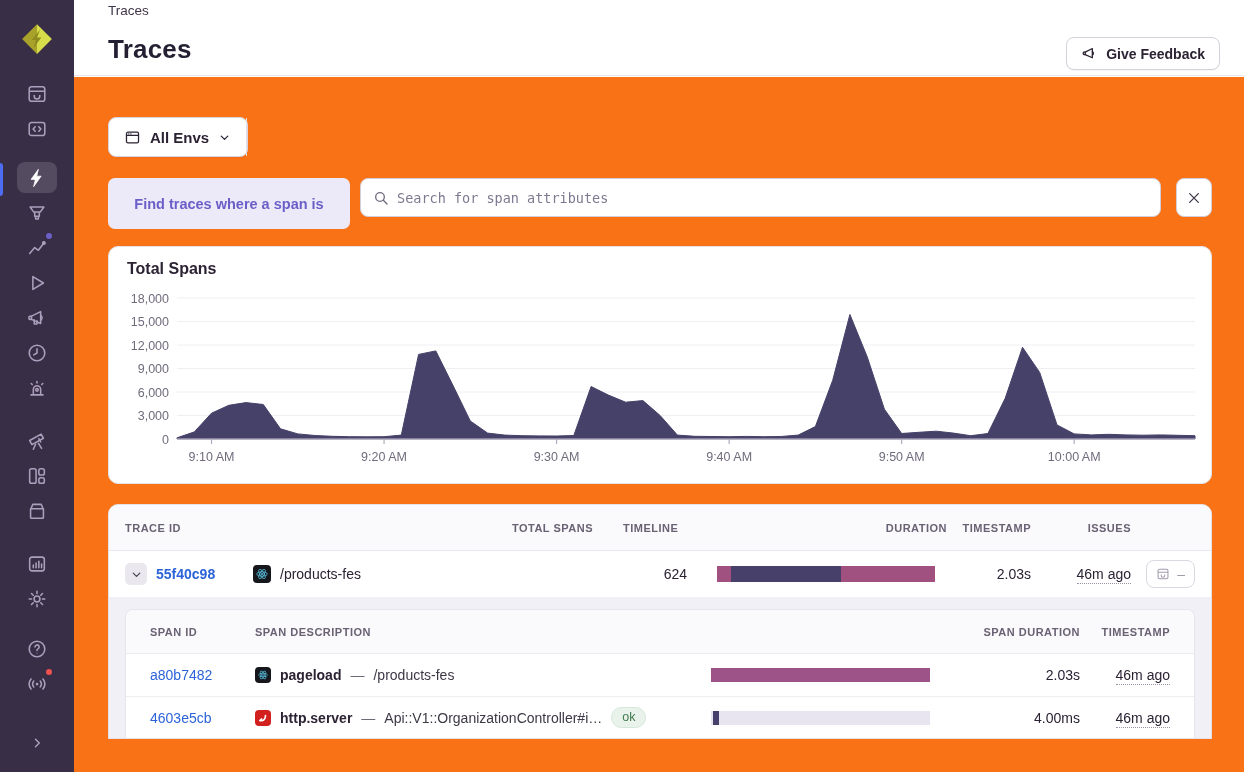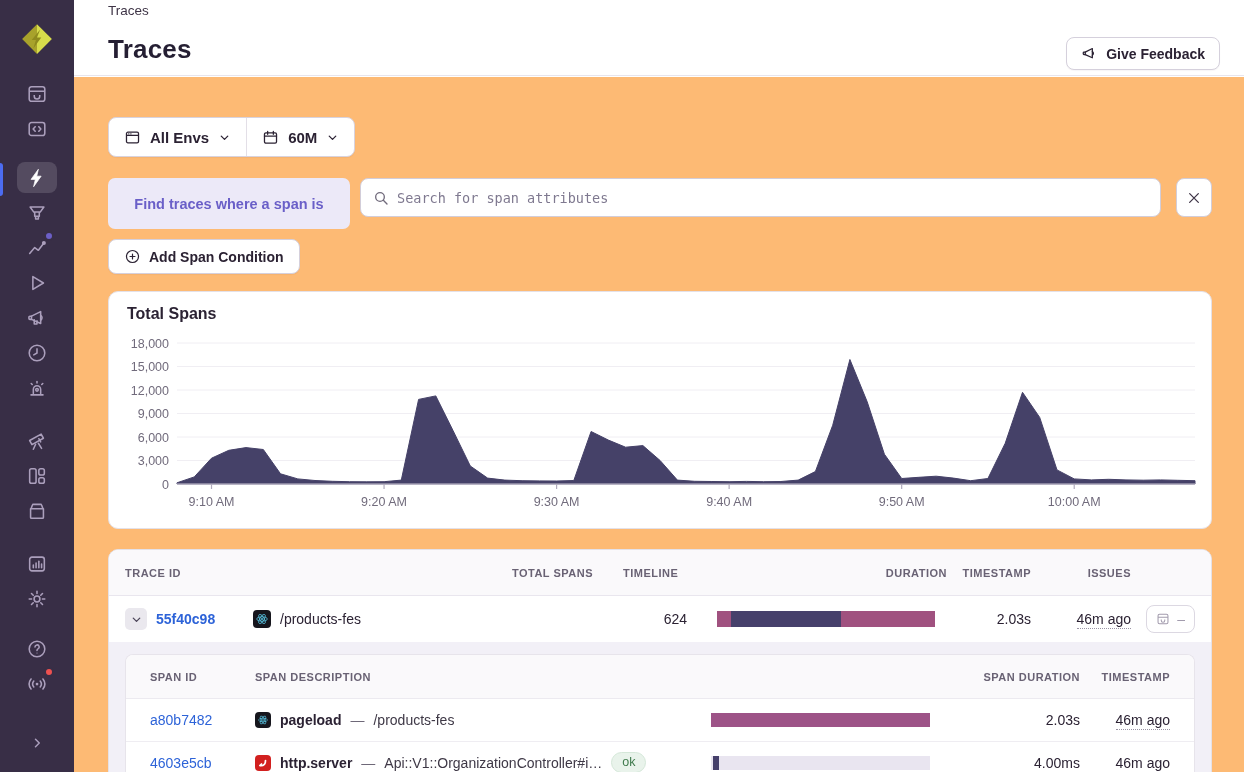--- a/index.html
+++ b/index.html
@@ -22,21 +22,21 @@
   .dot.red { background:#ee5150; }
   .nav-item.chevron-item { margin-top:28px; margin-bottom:14px; }
 
   
   .header { position:absolute; left:74px; top:0; right:0; height:76px; background:#fff; border-bottom:1px solid #e8e5ec; }
   .breadcrumb { position:absolute; left:34px; top:3px; font-size:13.5px; color:#3e3446; background:none; border:none; cursor:pointer; }
   .page-title { position:absolute; left:34px; top:34px; font-size:26px; font-weight:700; color:#251f33; letter-spacing:.2px; }
   .feedback-btn { position:absolute; right:24px; top:37px; height:33px; display:inline-flex; align-items:center; gap:8px; padding:0 14px; background:#fff; border:1px solid #d5d0dc; border-radius:8px; font-size:14px; font-weight:700; color:#2b2233; cursor:pointer; box-shadow:0 1px 1px rgba(40,30,60,.04); }
 
   
-  .content { position:absolute; left:74px; top:77px; right:0; bottom:0; background:#fdba74; padding:0 32px 12px 34px; }
+  .content { position:absolute; left:74px; top:77px; right:0; bottom:0; background:#f97316; padding:0 32px 12px 34px; }
 
   .filters-row { margin-top:40px; }
   .filter-group { display:inline-flex; align-items:stretch; height:40px; background:#fff; border:1px solid #d8d3de; border-radius:8px; box-shadow:0 1px 1px rgba(40,30,60,.04); }
   .filter-btn { display:inline-flex; align-items:center; gap:9px; padding:0 15px; background:none; border:none; font-size:15px; font-weight:700; color:#2b2233; cursor:pointer; }
   .filter-divider { width:1px; background:#e3dfe7; margin:0; }
 
   .query-row { margin-top:21px; display:flex; align-items:stretch; }
   .query-chip { flex:none; width:242px; height:51px; background:#ece9f8; border-radius:7px; display:flex; align-items:center; justify-content:center; font-size:14.5px; font-weight:700; color:#6a5fc8; }
   .search-box { flex:1; margin-left:10px; height:39px; border:1px solid #d2cdd9; border-radius:8px; background:#fff; display:flex; align-items:center; padding:0 12px; gap:8px; }
   .search-box input { flex:1; border:none; outline:none; font-family:"DejaVu Sans Mono","Liberation Mono",monospace; font-size:13.5px; color:#2b2233; background:transparent; }
@@ -266,59 +266,39 @@
             <rect x="3.5" y="4.5" width="17" height="15" rx="2"></rect>
               <path d="M3.5 9h17"></path>
               <path d="M6 6.8h1.5M9 6.8h1.5"></path>
           </svg>
           <span>All Envs</span>
           <svg width="13" height="13" viewBox="0 0 24 24" fill="none" stroke="#2b2233" stroke-width="2.4" stroke-linecap="round" stroke-linejoin="round">
               <polyline points="6,9.5 12,15.5 18,9.5"></polyline>
             </svg>
         </button>
         <div class="filter-divider"></div>
-        <button class="filter-btn">
-          <svg width="17" height="17" viewBox="0 0 24 24" fill="none" stroke="#2b2233" stroke-width="1.8" stroke-linecap="round">
-            <rect x="3.5" y="5.5" width="17" height="14.5" rx="2"></rect>
-              <path d="M3.5 10h17"></path>
-              <path d="M8 3.5v4M16 3.5v4"></path>
-          </svg>
-          <span>60M</span>
-          <svg width="13" height="13" viewBox="0 0 24 24" fill="none" stroke="#2b2233" stroke-width="2.4" stroke-linecap="round" stroke-linejoin="round">
-              <polyline points="6,9.5 12,15.5 18,9.5"></polyline>
-            </svg>
-        </button>
       </div>
     </div>
 
     <div class="query-row">
       <div class="query-chip">Find traces where a span is</div>
       <div class="search-box">
         <svg width="16" height="16" viewBox="0 0 24 24" fill="none" stroke="#716b7c" stroke-width="2" stroke-linecap="round">
           <circle cx="10.5" cy="10.5" r="6.5"></circle>
             <path d="M15.5 15.5 21 21"></path>
         </svg>
         <input type="text" placeholder="Search for span attributes" style="">
       </div>
       <button class="clear-btn">
         <svg width="16" height="16" viewBox="0 0 24 24" fill="none" stroke="#3e3446" stroke-width="1.9" stroke-linecap="round">
           <path d="M5.5 5.5 18.5 18.5M18.5 5.5 5.5 18.5"></path>
         </svg>
       </button>
     </div>
 
-    <div class="add-row">
-      <button class="add-condition-btn">
-        <svg width="17" height="17" viewBox="0 0 24 24" fill="none" stroke="#2b2233" stroke-width="1.7" stroke-linecap="round">
-          <circle cx="12" cy="12" r="8.5"></circle>
-            <path d="M12 8.5v7M8.5 12h7"></path>
-        </svg>
-        <span>Add Span Condition</span>
-      </button>
-    </div>
 
     <section class="chart-card">
       <div class="chart-title">Total Spans</div>
       <svg class="chart-svg" width="1084" height="196" viewBox="0 0 1084 196">
           <text x="50" y="160.5" text-anchor="end" fill="#716b7c" font-size="12.5">0</text>
           <line x1="58" x2="1076" y1="132.5" y2="132.5" stroke="#f0eef3" stroke-width="1"></line>
           <text x="50" y="137" text-anchor="end" fill="#716b7c" font-size="12.5">3,000</text>
           <line x1="58" x2="1076" y1="109" y2="109" stroke="#f0eef3" stroke-width="1"></line>
           <text x="50" y="113.5" text-anchor="end" fill="#716b7c" font-size="12.5">6,000</text>
           <line x1="58" x2="1076" y1="85.5" y2="85.5" stroke="#f0eef3" stroke-width="1"></line>

